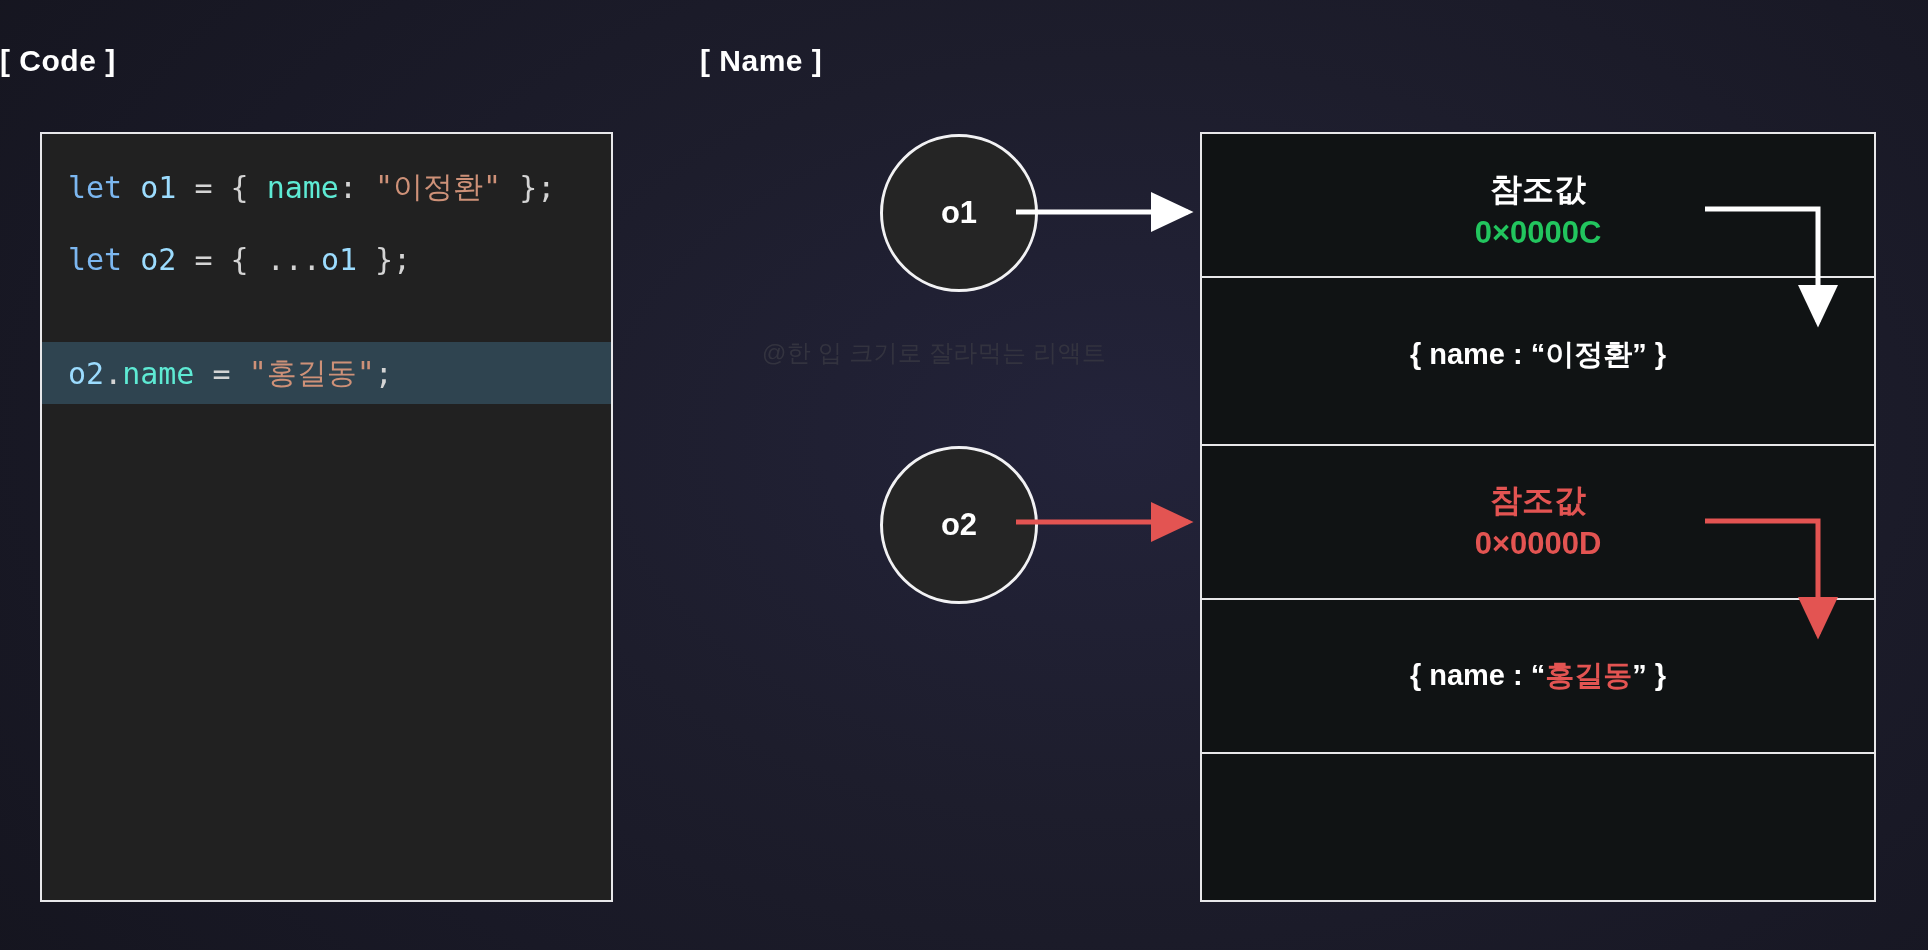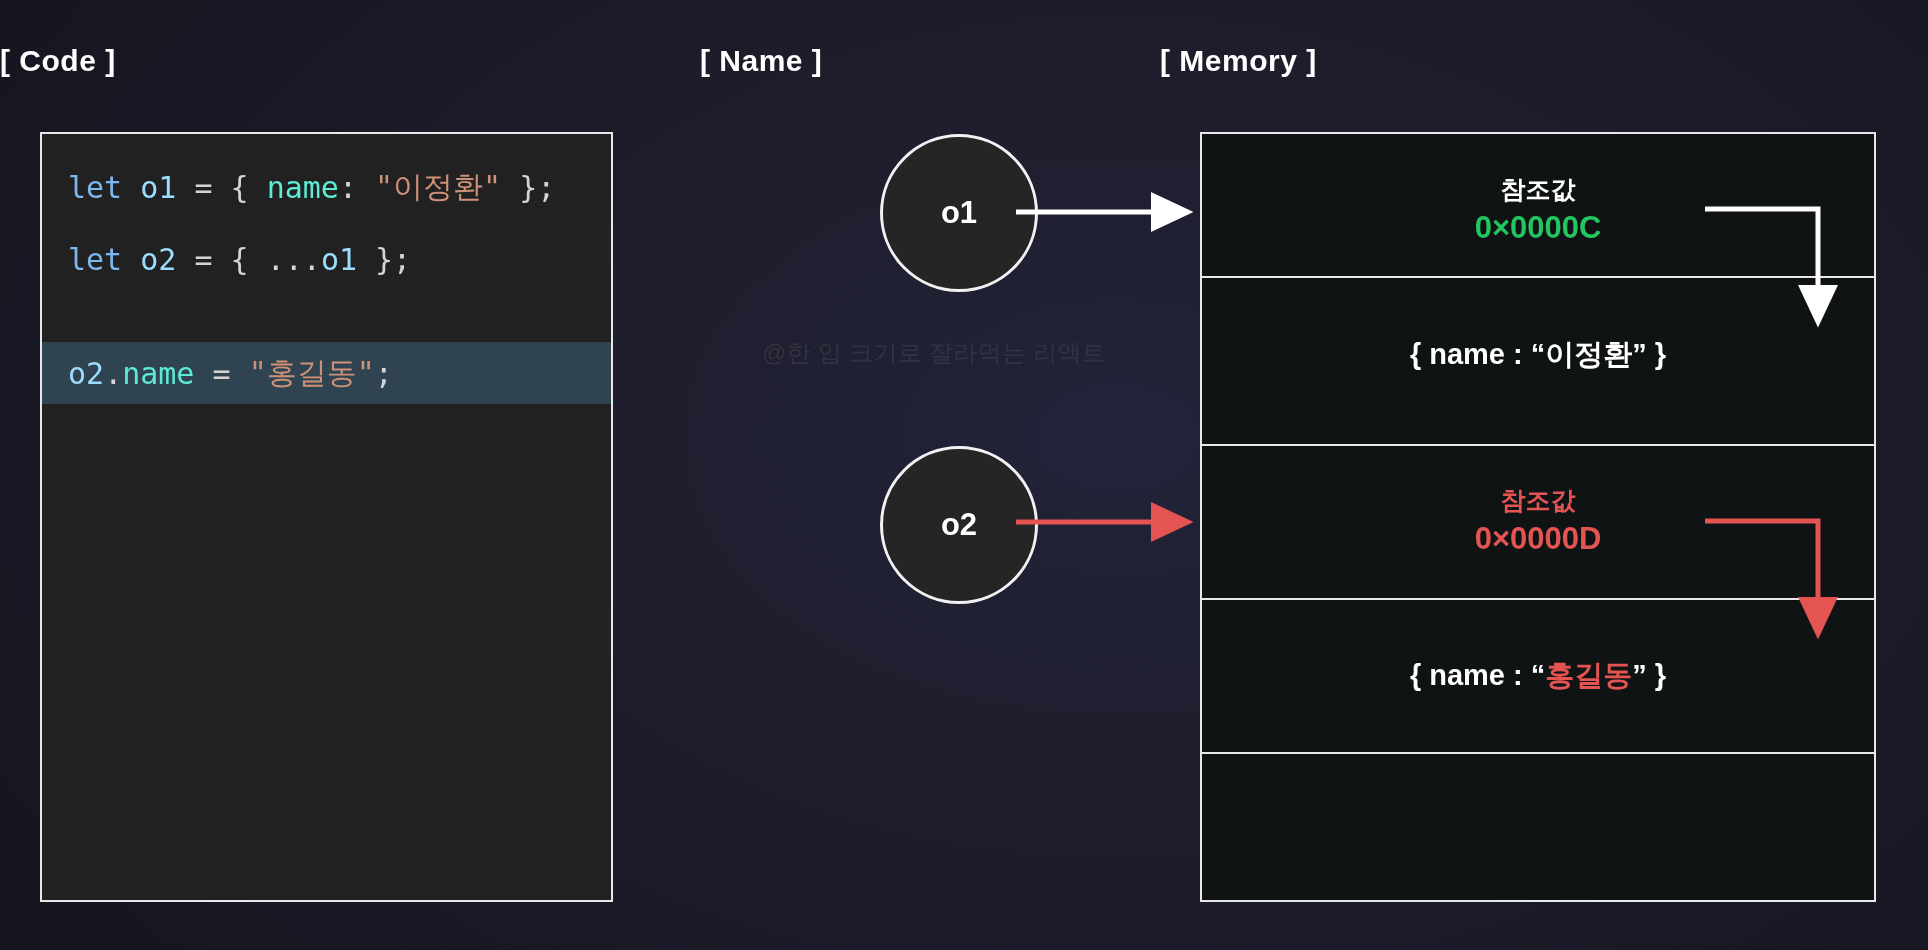--- a/index.html
+++ b/index.html
@@ -120,21 +120,21 @@
     align-items: center;
     justify-content: center;
   }
   #mem-row-0 { top: 0;     height: 154px; }
   #mem-row-1 { top: 142px; height: 156px; border-top: 2px solid #e8e8ea; }
   #mem-row-2 { top: 310px; height: 154px; border-top: 2px solid #e8e8ea; }
   #mem-row-3 { top: 464px; height: 154px; border-top: 2px solid #e8e8ea; }
   #mem-row-4 { top: 618px; height: 148px; border-top: 2px solid #e8e8ea; }
 
   .mem-label {
-    font-size: 25px;
+    font-size: 32px;
     font-weight: bold;
     color: #ffffff;
     line-height: 1.35;
   }
   .mem-addr {
     font-size: 31px;
     font-weight: bold;
     color: #22c55e;
     line-height: 1.35;
   }
@@ -156,21 +156,20 @@
     pointer-events: none;
   }
 </style>
 </head>
 <body>
 
 <div id="stage">
 
   <div class="col-title" id="title-code">[ Code ]</div>
   <div class="col-title" id="title-name">[ Name ]</div>
-  <div class="col-title" id="title-memory">[ Memory ]</div>
 
   <div id="code-panel">
     <div class="code-line" id="code-line-0"><span class="tok-kw">let</span><span class="tok-punc"> </span><span class="tok-var">o1</span><span class="tok-punc"> = { </span><span class="tok-prop">name</span><span class="tok-punc">: </span><span class="tok-str">"이정환"</span><span class="tok-punc"> };</span></div>
     <div class="code-line" id="code-line-1"><span class="tok-kw">let</span><span class="tok-punc"> </span><span class="tok-var">o2</span><span class="tok-punc"> = { ...</span><span class="tok-var">o1</span><span class="tok-punc"> };</span></div>
     <div class="code-line" id="code-line-2"><span class="tok-var">o2</span><span class="tok-punc">.</span><span class="tok-prop">name</span><span class="tok-punc"> = </span><span class="tok-str">"홍길동"</span><span class="tok-punc">;</span></div>
   </div>
 
   <div class="name-circle" id="name-circle-o1">
     <span>o1</span>
   </div>

